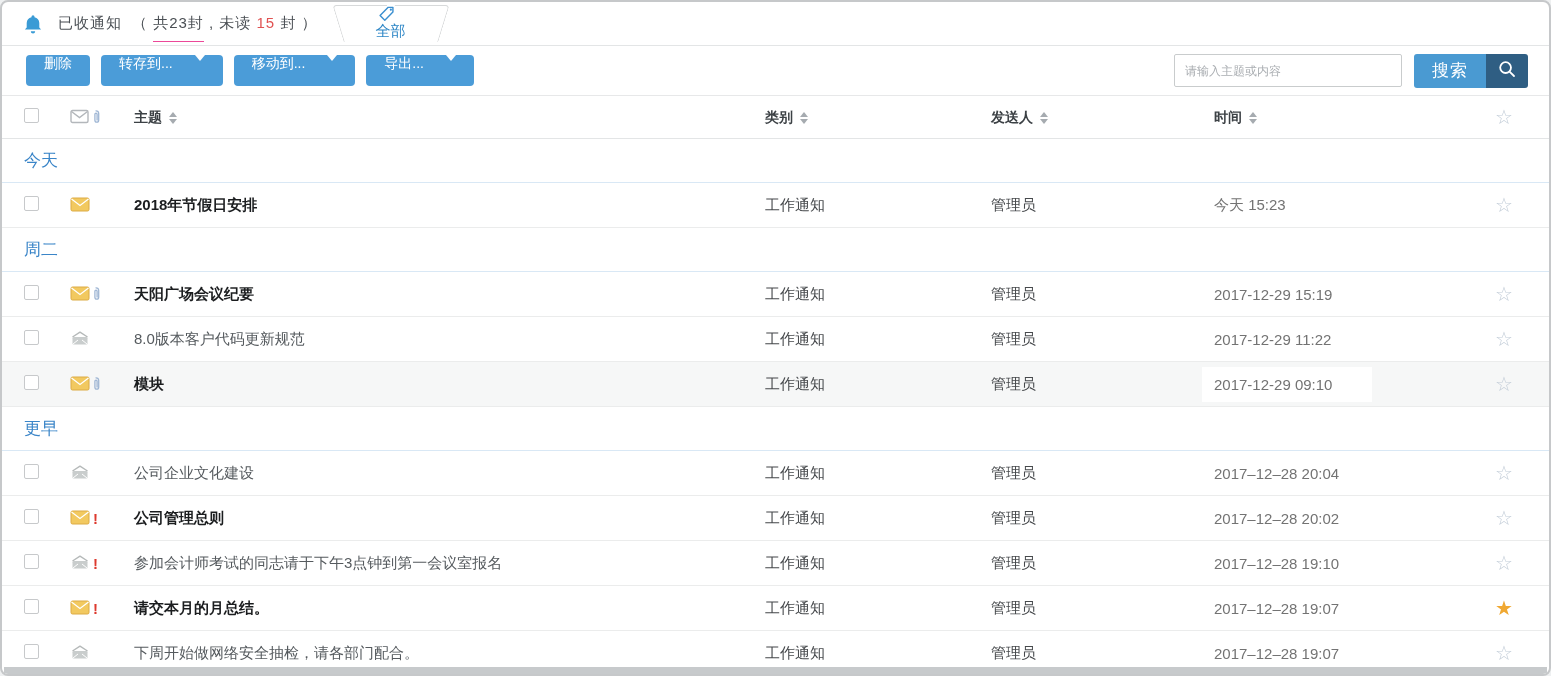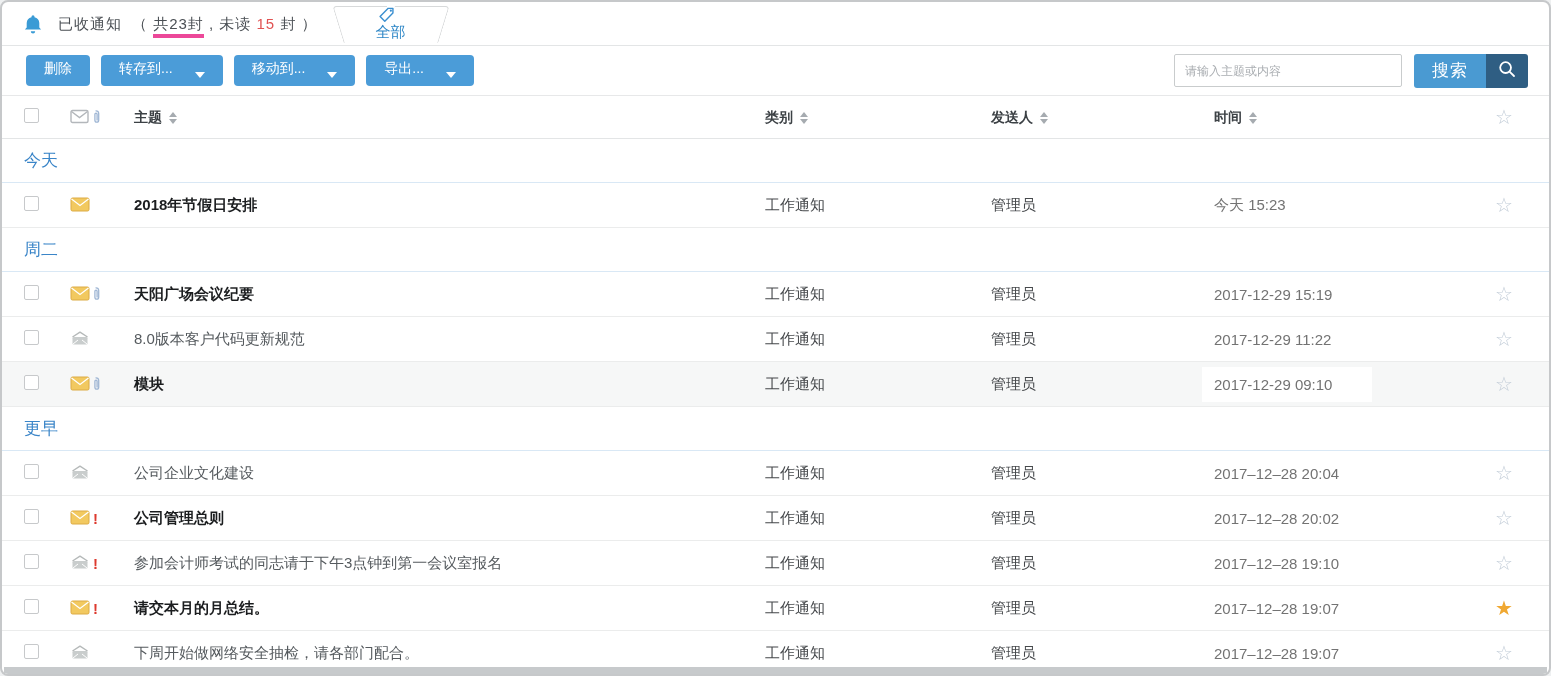--- a/index.html
+++ b/index.html
@@ -3,42 +3,42 @@
 <meta charset="utf-8">
 <style>
   * { box-sizing: border-box; margin: 0; padding: 0; }
   html,body { background:#eef0f1; font-family:"Liberation Sans","DejaVu Sans",sans-serif; }
   .app {
     position:relative; width:1551px; height:676px;
     background:#fff; border:2px solid #c6c8ca; border-radius:8px; overflow:hidden;
   }
 
   
-  .topbar { height:44px; display:flex; align-items:flex-start; border-bottom:1px solid #e3e5e6; position:relative; }
+  .topbar { height:44px; display:flex; align-items:center; border-bottom:1px solid #e3e5e6; position:relative; }
   .topbar-inner { display:flex; align-items:center; height:44px; padding-left:20px; }
   .bell { width:22px; height:22px; display:inline-flex; margin-right:14px; }
   .title { font-size:15px; color:#4a4f54; letter-spacing:1px; }
   .count { font-size:15px; color:#4a4f54; margin-left:10px; letter-spacing:1px; }
-  .count .u { border-bottom:4px solid #ec4899; padding-bottom:2px; }
+  .count .u { border-bottom:1px solid #ec4899; padding-bottom:10px; }
   .count .red { color:#e05252; }
 
   .tab { position:relative; height:37px; margin-left:28px; padding:0 30px; display:flex; align-items:center;flex-direction:column; }
   .tab::before, .tab::after { content:""; position:absolute; top:0; bottom:0; width:60%; background:#fff; z-index:0; }
   .tab::before { left:-8px; transform:skewX(17deg); border-left:1px solid #d7d9da; border-top:1px solid #d7d9da; border-top-left-radius:4px; }
   .tab::after  { right:-8px; transform:skewX(-17deg); border-right:1px solid #d7d9da; border-top:1px solid #d7d9da; border-top-right-radius:4px; }
   .tab > * { position:relative; z-index:1; }
   .tag-ic { width:17px; height:17px; display:inline-flex; margin-right:8px; }
   .tab-label { font-size:15px; color:#2d86c6; }
 
   
   .toolbar { height:50px; display:flex; align-items:center; padding:0 21px 0 24px; border-bottom:1px solid #e7e8e9; }
   .btn {
     background:#4b9cd8; color:#fff; border:none; border-radius:4px; height:31px;
-    font-size:14px; font-family:inherit; padding:8px 18px; margin-right:11px;
-    display:inline-flex; align-items:flex-end; cursor:pointer;
+    font-size:14px; font-family:inherit; padding:0 18px; margin-right:11px;
+    display:inline-flex; align-items:flex-start; cursor:pointer;
   }
   .btn .caret { width:0; height:0; border-left:5px solid transparent; border-right:5px solid transparent;
     border-top:6px solid #fff; margin-left:22px; }
   .spacer { flex:1; }
   .search-box { display:flex; align-items:center; }
   .search-input { width:228px; height:33px; border:1px solid #c9cccd; border-radius:2px; padding:0 10px;
     font-size:12px; font-family:inherit; color:#333; margin-right:12px; }
   .search-input::placeholder { color:#a9adb1; }
   .search-btn { height:34px; background:#4a9ad2; color:#fff; border:none; font-size:17px; font-family:inherit;
     padding:0 18px; border-radius:3px 0 0 3px; cursor:pointer; letter-spacing:1px;}

